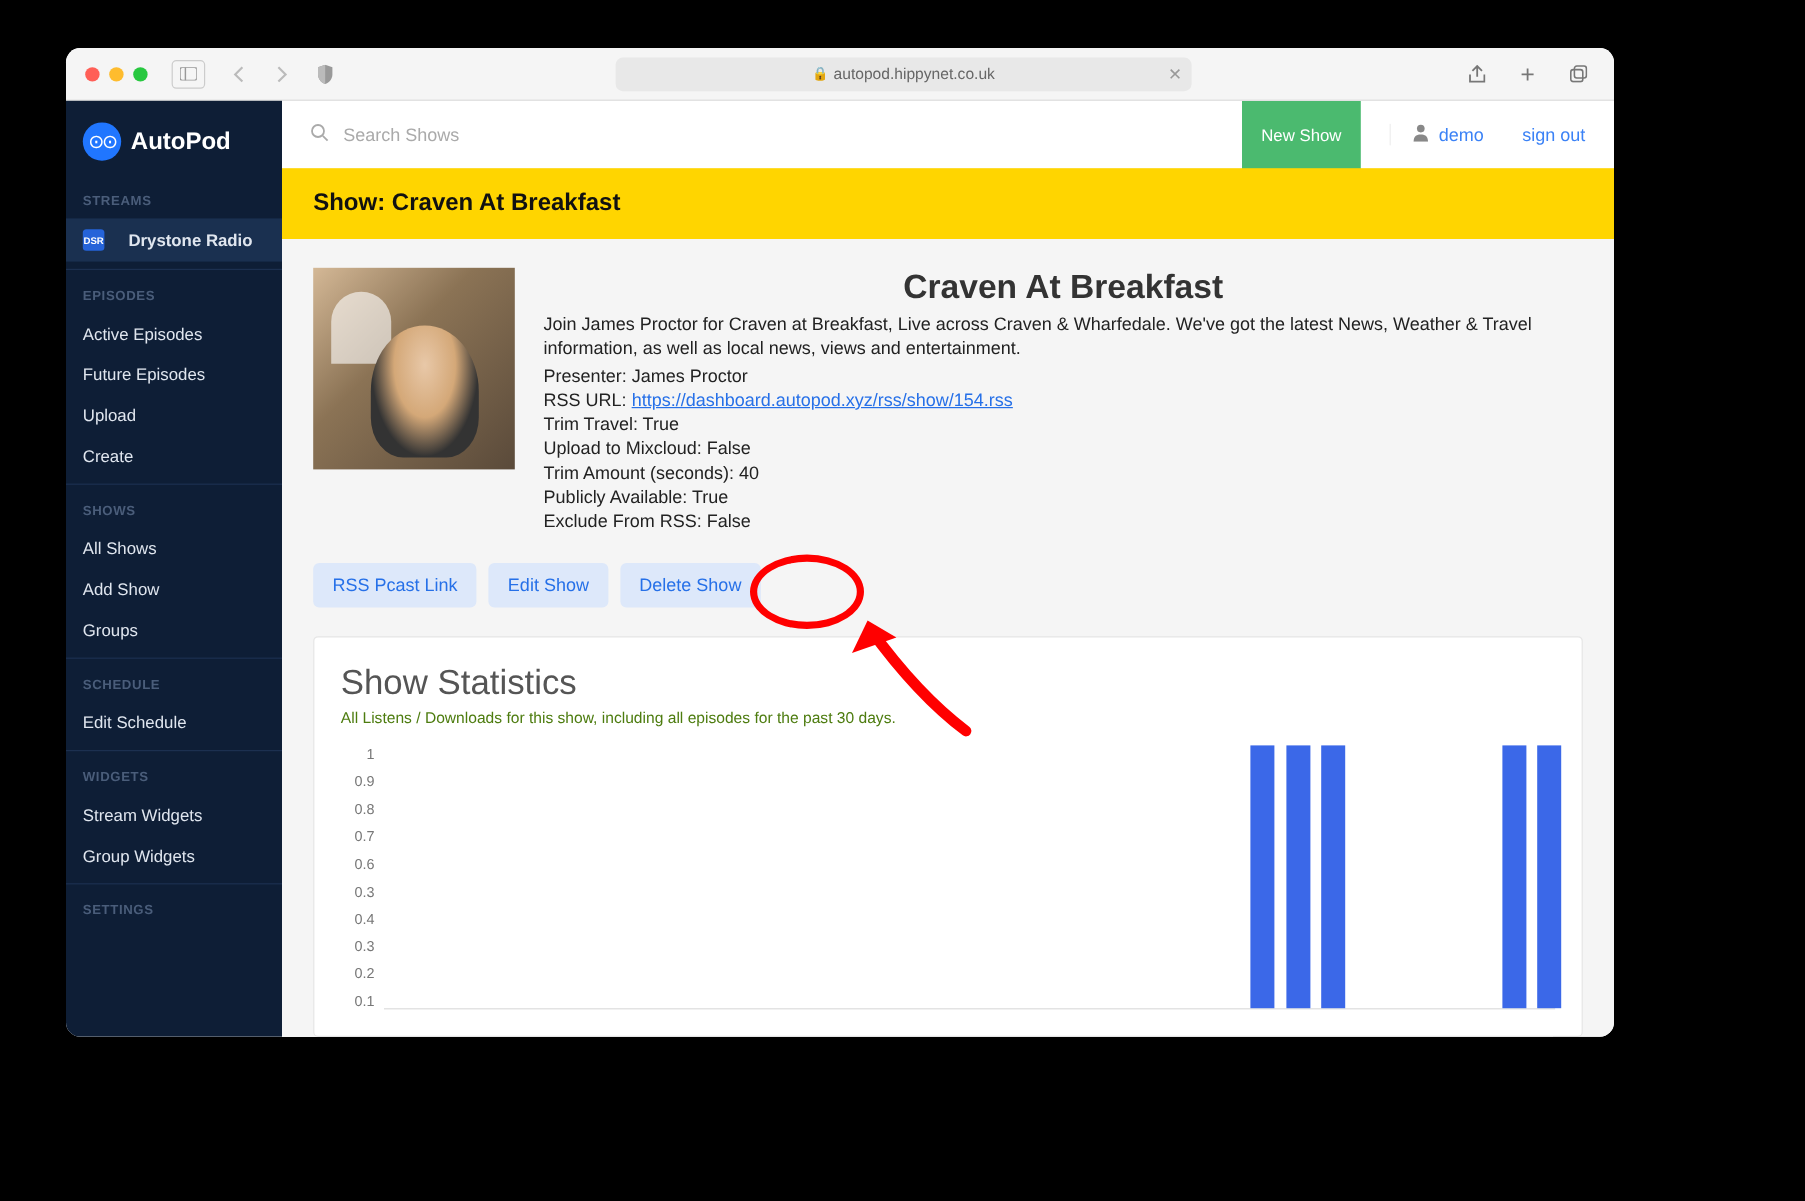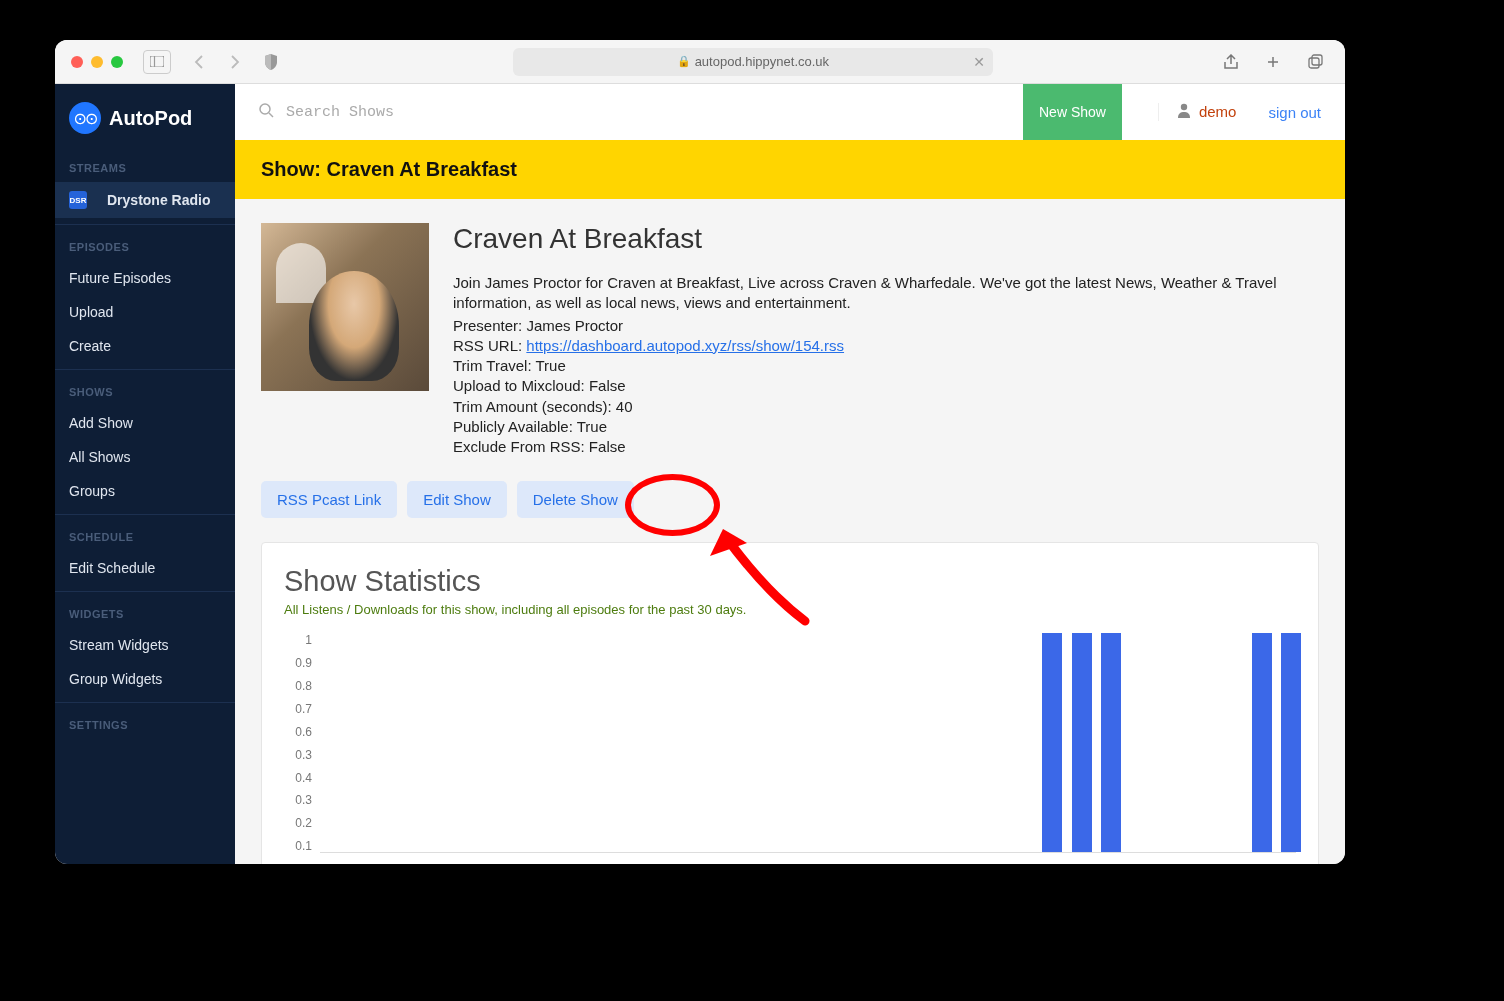--- a/index.html
+++ b/index.html
@@ -132,41 +132,40 @@
       padding: 0 24px;
       gap: 12px;
     }
     .search-icon { color: #aaa; font-size: 15px; }
     .search-input {
       flex: 1;
       border: none;
       outline: none;
       font-size: 15px;
       color: #333;
-      font-family: Liberation Mono, monospace;
     }
     .search-input::placeholder { color: #aaa; }
     .new-show-btn {
       background: #4bba6f;
       color: #fff;
       border: none;
       padding: 27px 16px;
       border-radius: 4px;
       font-size: 14px;
       font-weight: 500;
       cursor: pointer;
     }
     .user-menu {
       display: flex;
-      align-items: flex-start;
+      align-items: center;
       gap: 8px;
       padding-left: 18px;
       border-left: 1px solid #eee;
-      margin-left: 24px;
-      color: #c2410c;
+      margin-left: 12px;
+      color: #3b82f6;
       font-size: 15px;
     }
     .user-icon { color: #888; font-size: 14px; }
     .signout-link {
       color: #3b82f6;
       font-size: 15px;
       margin-left: 20px;
       text-decoration: none;
     }
     .yellow-banner {
@@ -202,23 +201,24 @@
       content: '';
       position: absolute;
       bottom: 10px; right: 30px;
       width: 90px; height: 110px;
       background: radial-gradient(ellipse at 50% 30%, #e8c8a8 0%, #d4a878 40%, #333 70%);
       border-radius: 50% 50% 30% 30%;
     }
     .show-info { flex: 1; }
     .show-title {
       font-size: 28px;
-      font-weight: 400;
+      font-weight: 700;
       color: #333;
-      margin-bottom: 18px;
+      margin-bottom: 6px;
+      text-align: center;
     }
     .show-desc {
       font-size: 15px;
       color: #222;
       line-height: 1.35;
       margin-bottom: 2px;
     }
     .show-meta {
       font-size: 15px;
       color: #222;
@@ -372,36 +372,39 @@
 
       <div class="nav-section-header">STREAMS</div>
       <div class="nav-item active">
         <div class="nav-item-icon">DSR</div>
         <span>Drystone Radio</span>
       </div>
       <div class="nav-divider"></div>
 
       <div class="nav-section-header">EPISODES</div>
       <div class="nav-item">
+          <span>Active Episodes</span>
+        </div>
+      <div class="nav-item">
           <span>Future Episodes</span>
         </div>
       <div class="nav-item">
           <span>Upload</span>
         </div>
       <div class="nav-item">
           <span>Create</span>
         </div>
       <div class="nav-divider"></div>
 
       <div class="nav-section-header">SHOWS</div>
       <div class="nav-item">
+          <span>All Shows</span>
+        </div>
+      <div class="nav-item">
           <span>Add Show</span>
-        </div>
-      <div class="nav-item">
-          <span>All Shows</span>
         </div>
       <div class="nav-item">
           <span>Groups</span>
         </div>
       <div class="nav-divider"></div>
 
       <div class="nav-section-header">SCHEDULE</div>
       <div class="nav-item">
           <span>Edit Schedule</span>
         </div>

